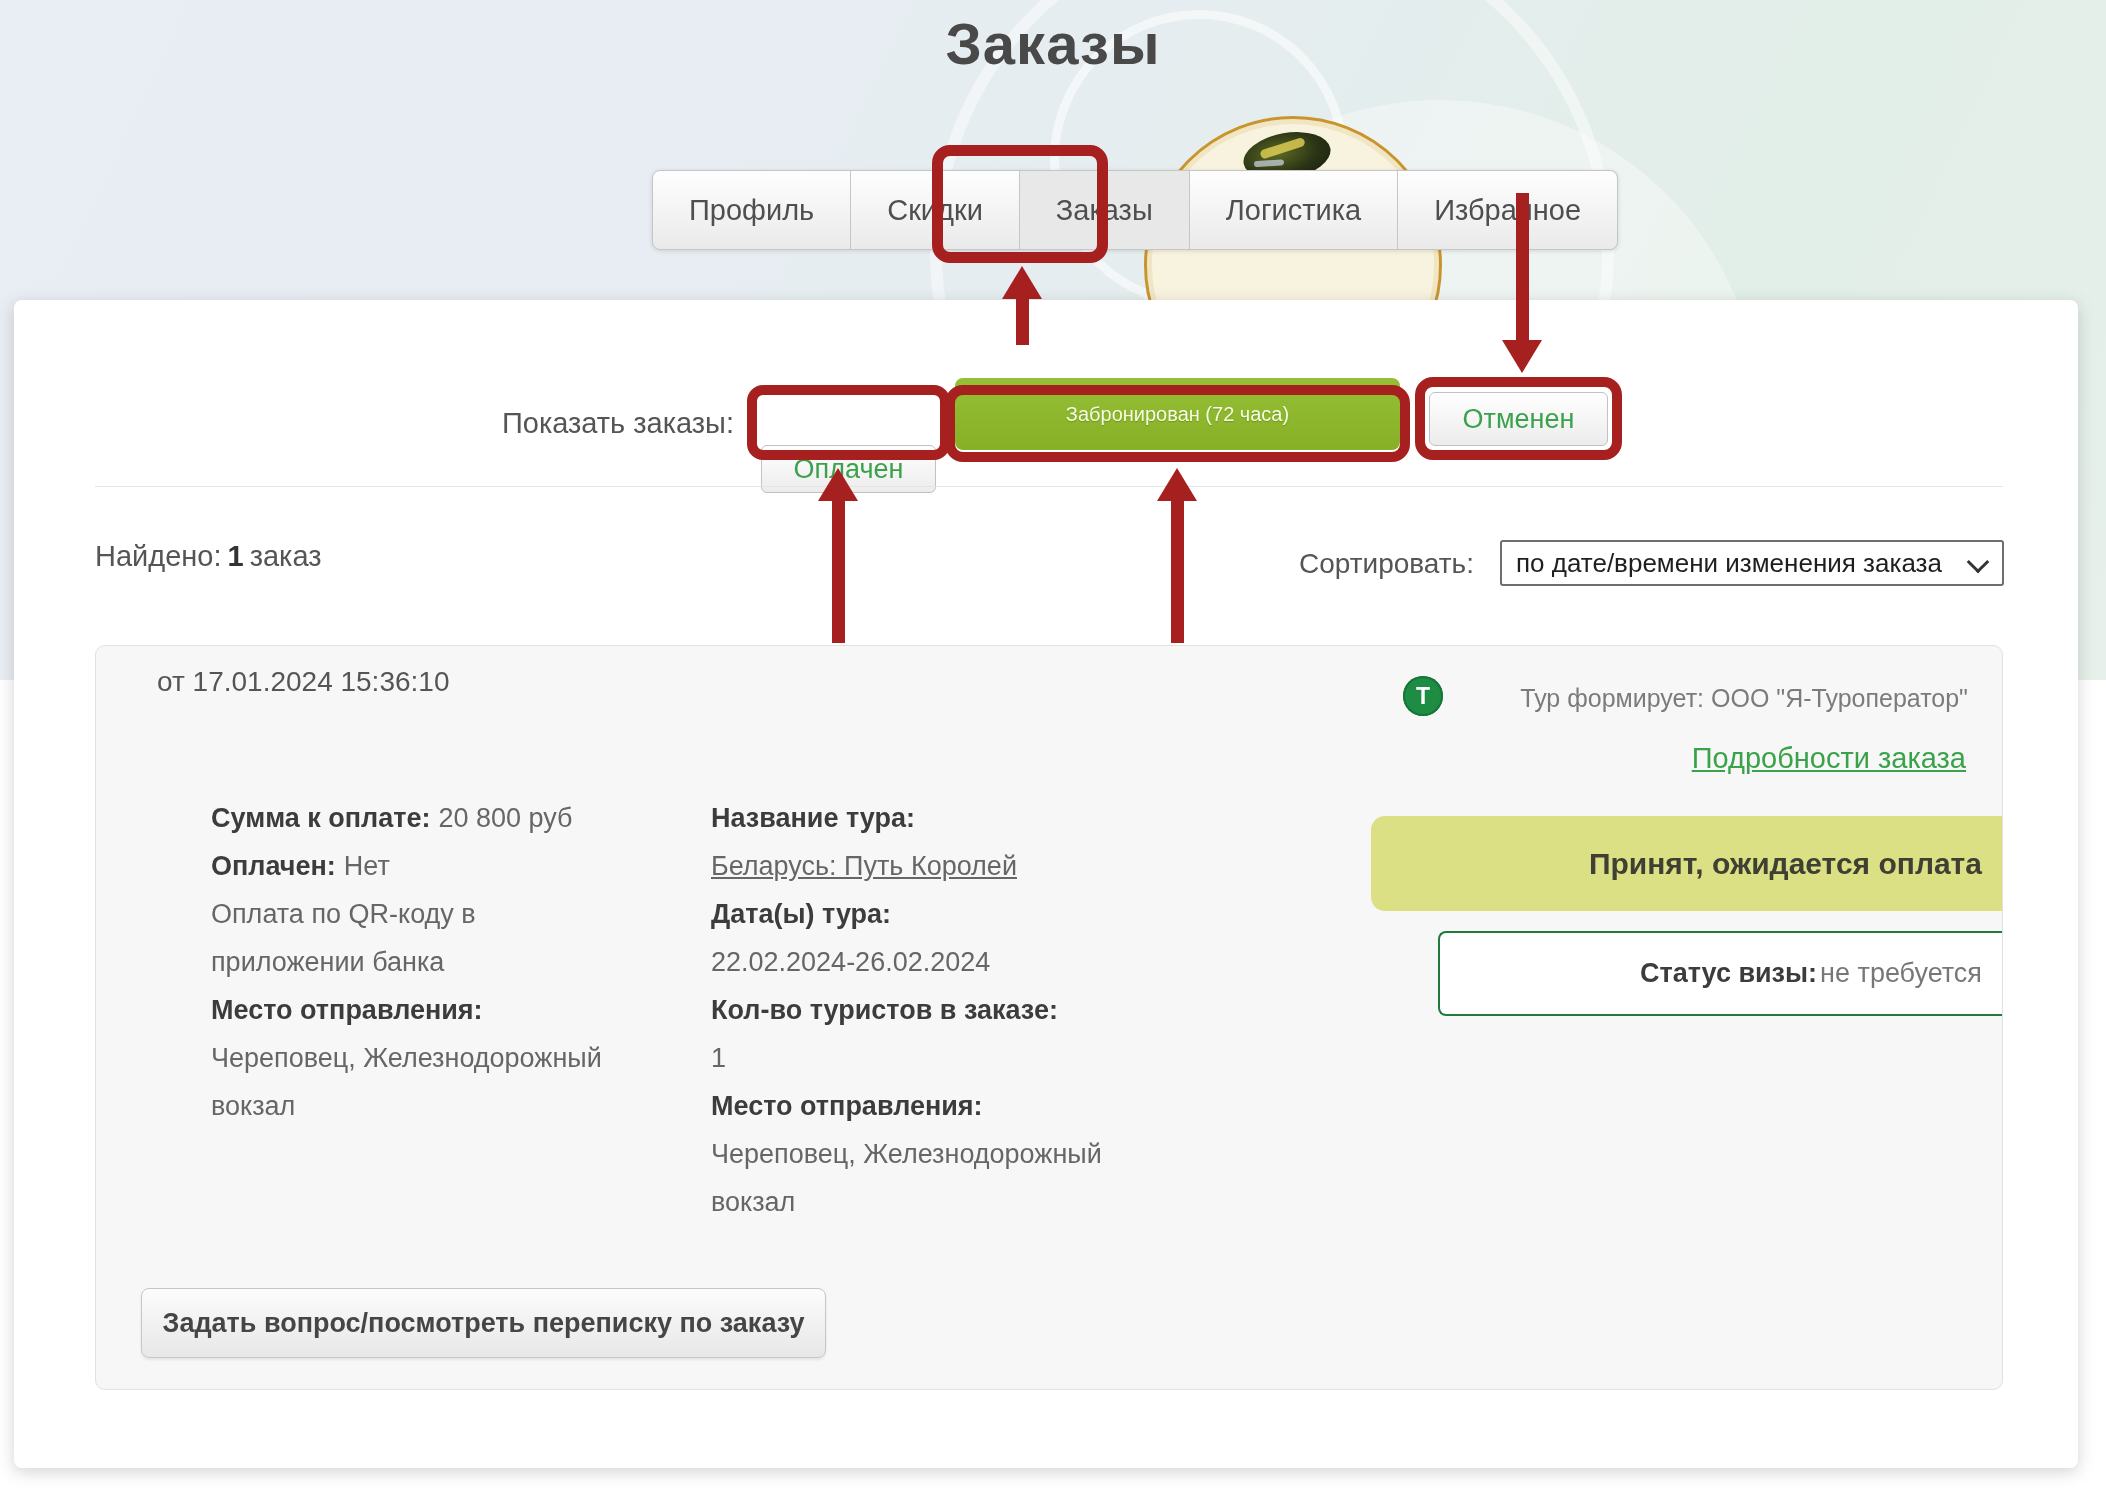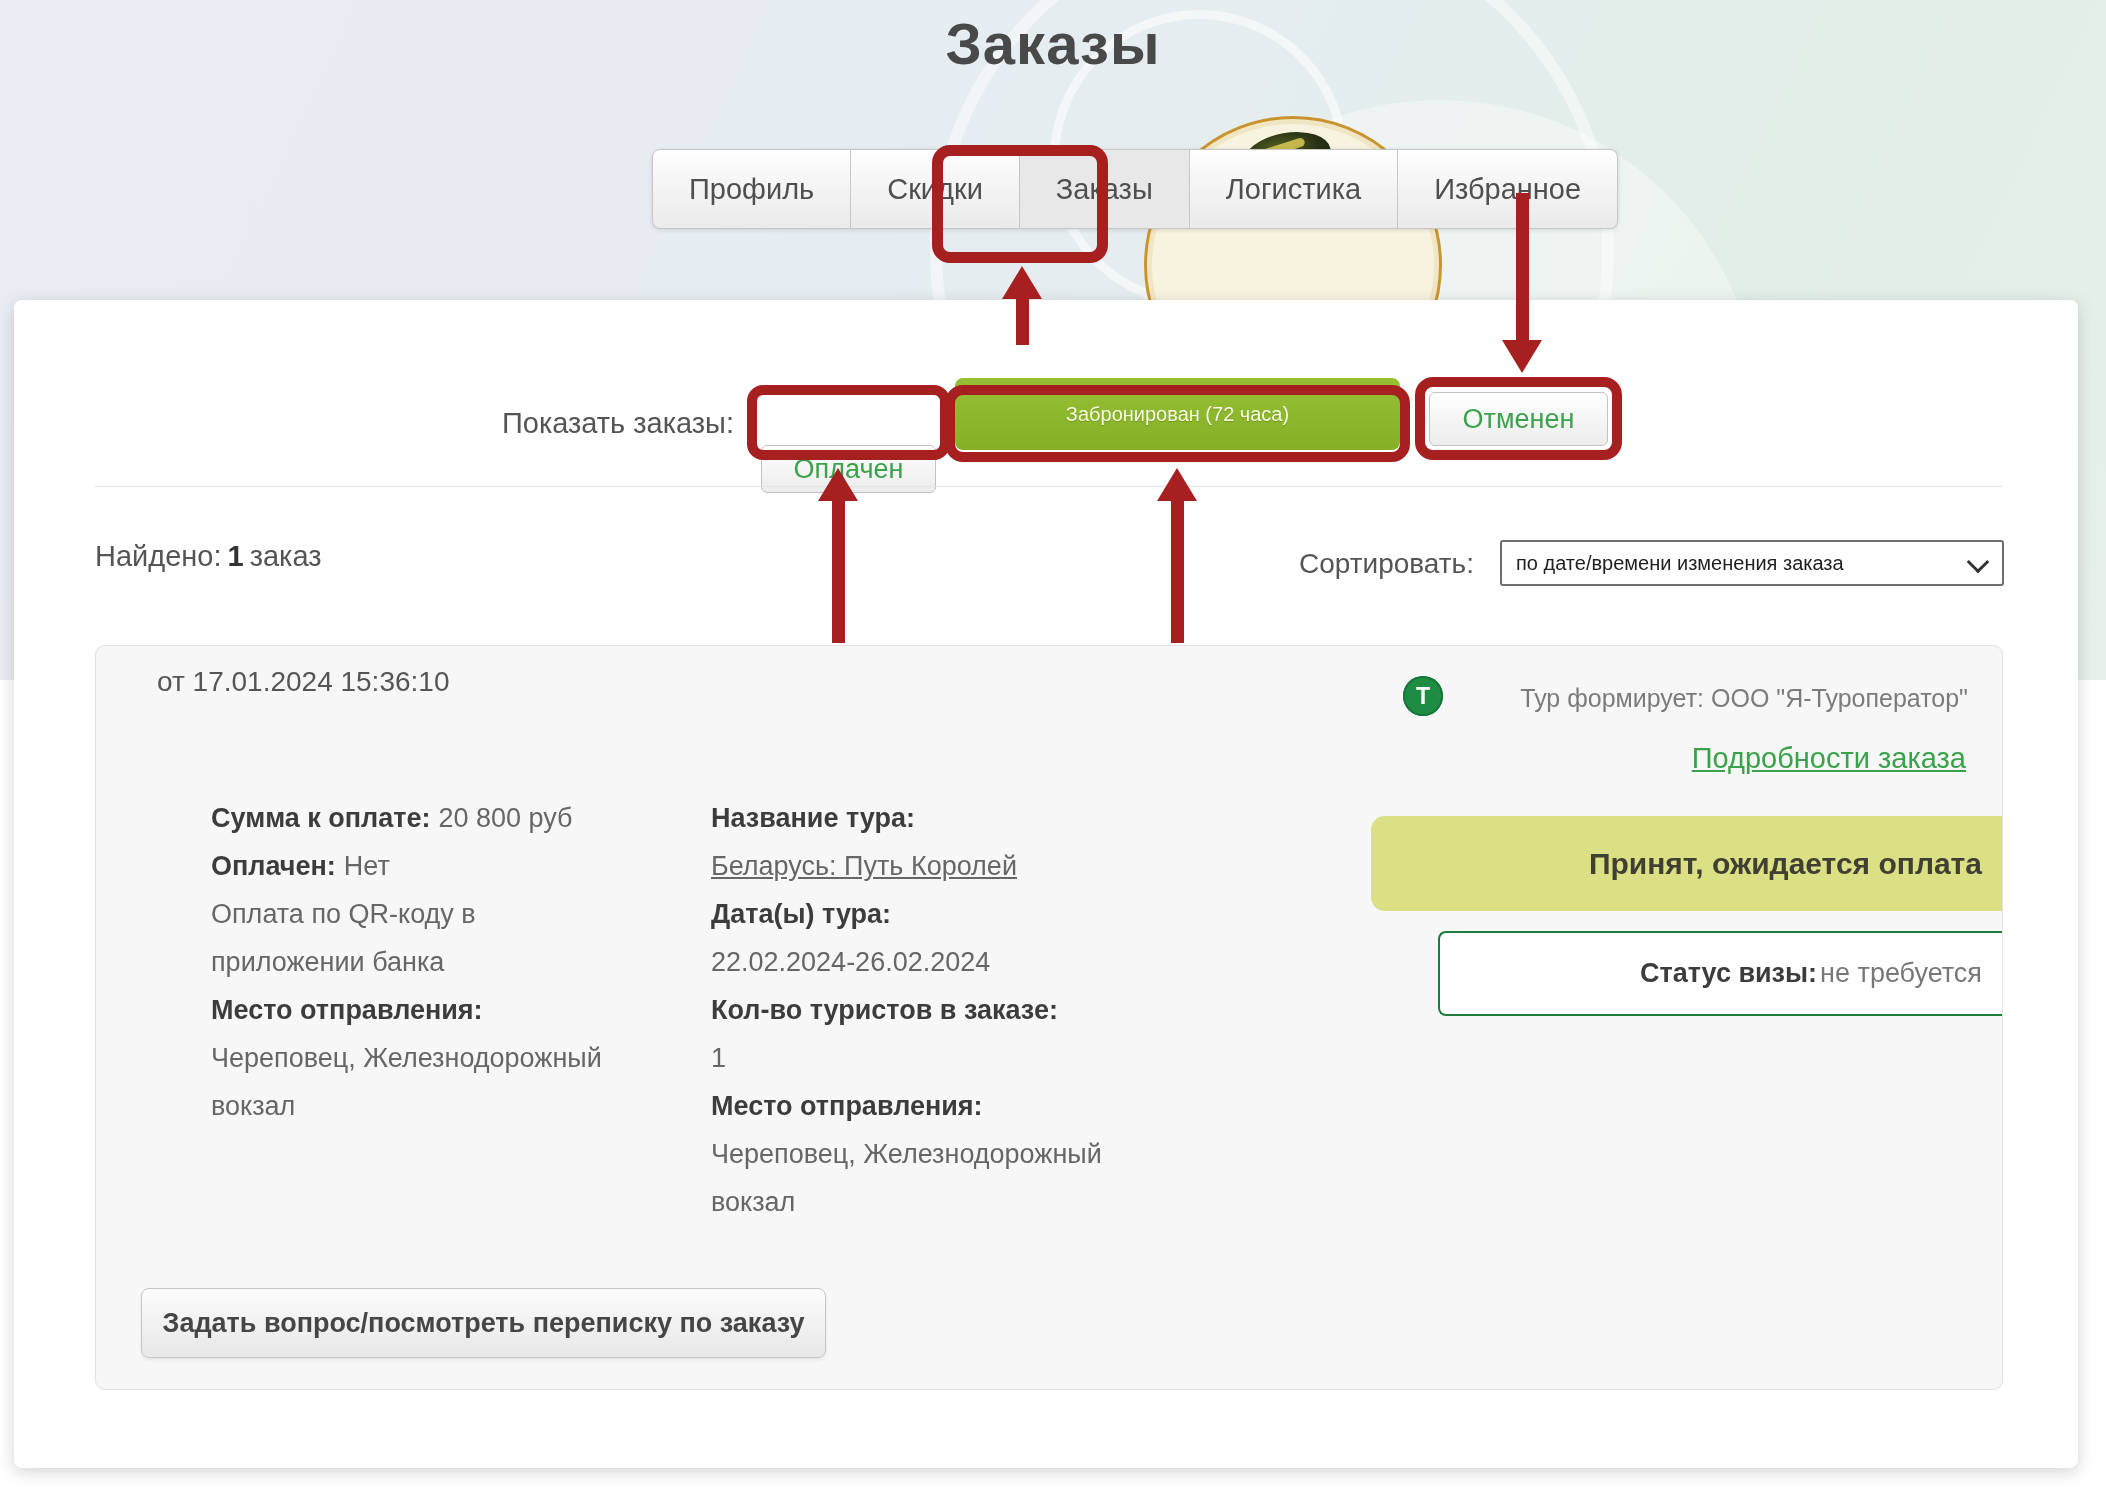--- a/index.html
+++ b/index.html
@@ -30,21 +30,21 @@
   .globe .streak{position:absolute;left:18px;top:10px;width:46px;height:9px;border-radius:6px;background:#e5d257;opacity:.8;transform:rotate(-8deg);}
   .globe .streak2{position:absolute;left:10px;top:24px;width:30px;height:6px;border-radius:6px;background:#cfd9e8;opacity:.7;transform:rotate(6deg);}
 
   
   .page-title{
     position:absolute;left:0;top:10px;width:2106px;text-align:center;
     font-size:58px;font-weight:bold;color:#494949;letter-spacing:1px;
   }
 
   
-  .tabs{position:absolute;left:652px;top:149px;display:flex;z-index:3;filter:drop-shadow(0 1px 2px rgba(0,0,0,.12));}
+  .tabs{position:absolute;left:652px;top:170px;display:flex;z-index:3;filter:drop-shadow(0 1px 2px rgba(0,0,0,.12));}
   .tab{
     height:80px;box-sizing:border-box;padding:0 36px;display:flex;align-items:center;
     font-size:29px;color:#4f4f4f;background:linear-gradient(#fefefe,#eaeaea);
     border:1px solid #c6c6c6;border-left:none;cursor:default;white-space:nowrap;
   }
   .tab:first-child{border-left:1px solid #c6c6c6;border-radius:8px 0 0 8px;}
   .tab:last-child{border-radius:0 8px 8px 0;}
   .tab.active{background:#e8e8e8;}
 
   
@@ -66,21 +66,21 @@
   }
   .btn-pay{left:747px;top:99px;width:175px;height:48px;margin-top:46px;}
   .btn-cancel{left:1415px;top:92px;width:179px;height:54px;}
   .divider{position:absolute;left:81px;top:186px;width:1908px;border-top:1px solid #e4e4e4;}
   .found{position:absolute;left:81px;top:240px;font-size:29px;color:#555;}
   .found b{color:#333;margin:0 6px;}
   .sort-label{position:absolute;left:1160px;top:248px;width:300px;text-align:right;font-size:28px;color:#555;}
   .sort-select{
     position:absolute;left:1486px;top:240px;width:504px;height:46px;box-sizing:border-box;
     border:2px solid #6e6e6e;border-radius:3px;background:#fff;display:flex;align-items:center;
-    padding-left:14px;font-size:20px;color:#1f1f1f;cursor:pointer;
+    padding-left:14px;font-size:26px;color:#1f1f1f;cursor:pointer;
   }
   .chev{position:absolute;right:16px;top:12px;width:13px;height:13px;border-right:3px solid #333;border-bottom:3px solid #333;transform:rotate(45deg);}
 
   
   .card{
     position:absolute;left:81px;top:345px;width:1908px;height:745px;box-sizing:border-box;
     background:#f7f7f7;border:1px solid #e1e1e1;border-radius:10px;overflow:hidden;
   }
   .order-title{position:absolute;left:45px;top:20px;display:flex;align-items:baseline;}
   .order-no{font-size:54px;color:#4c4c4c;}

